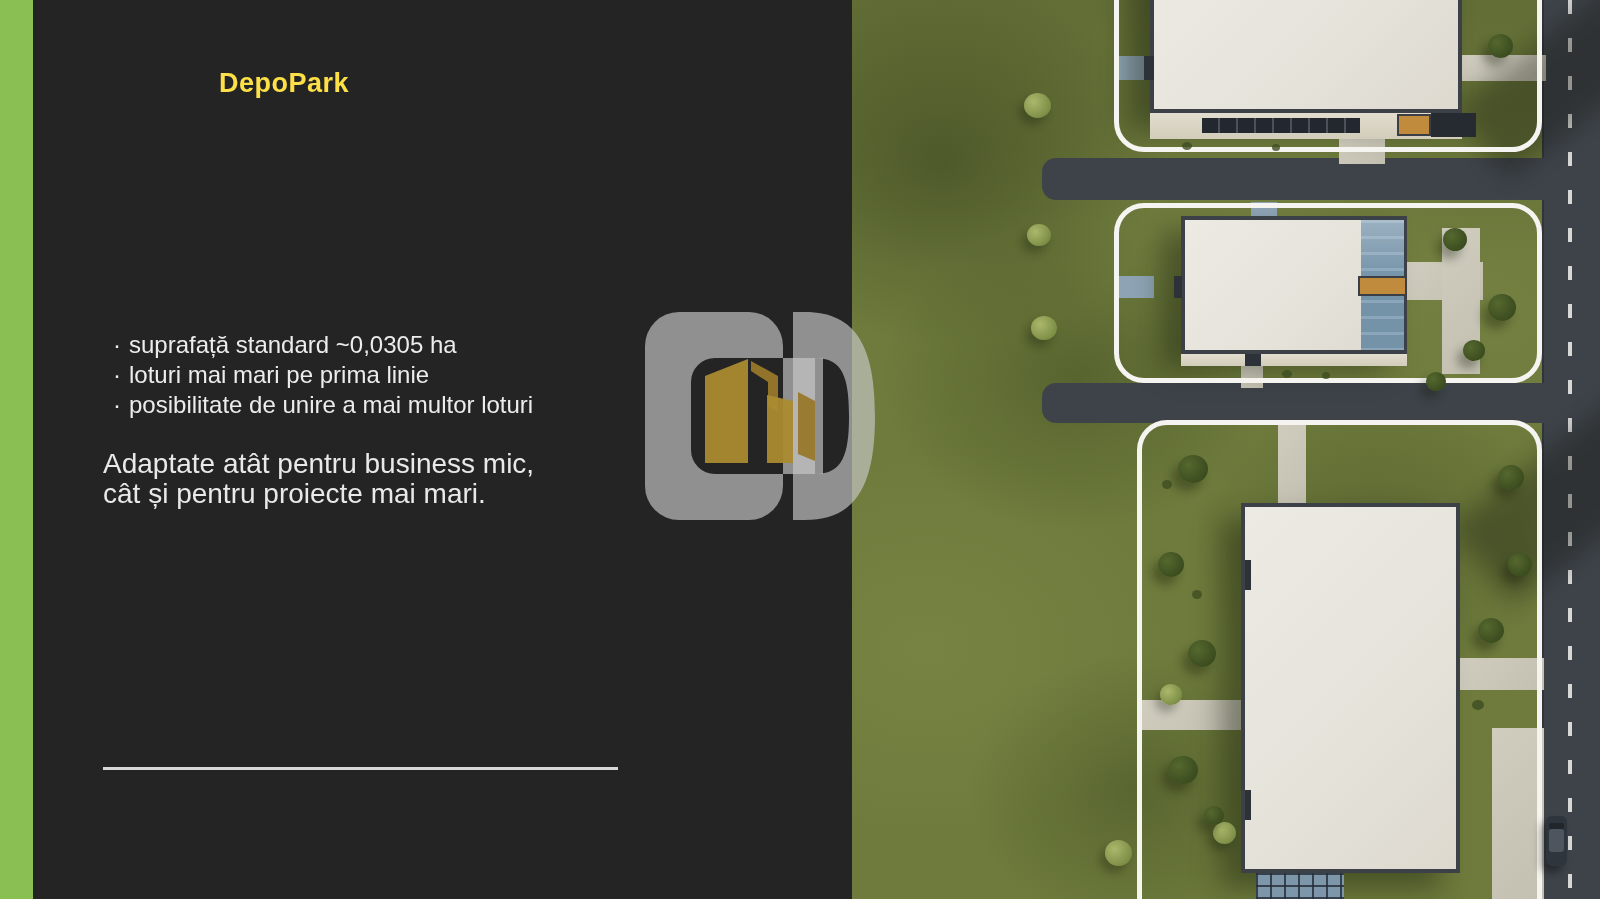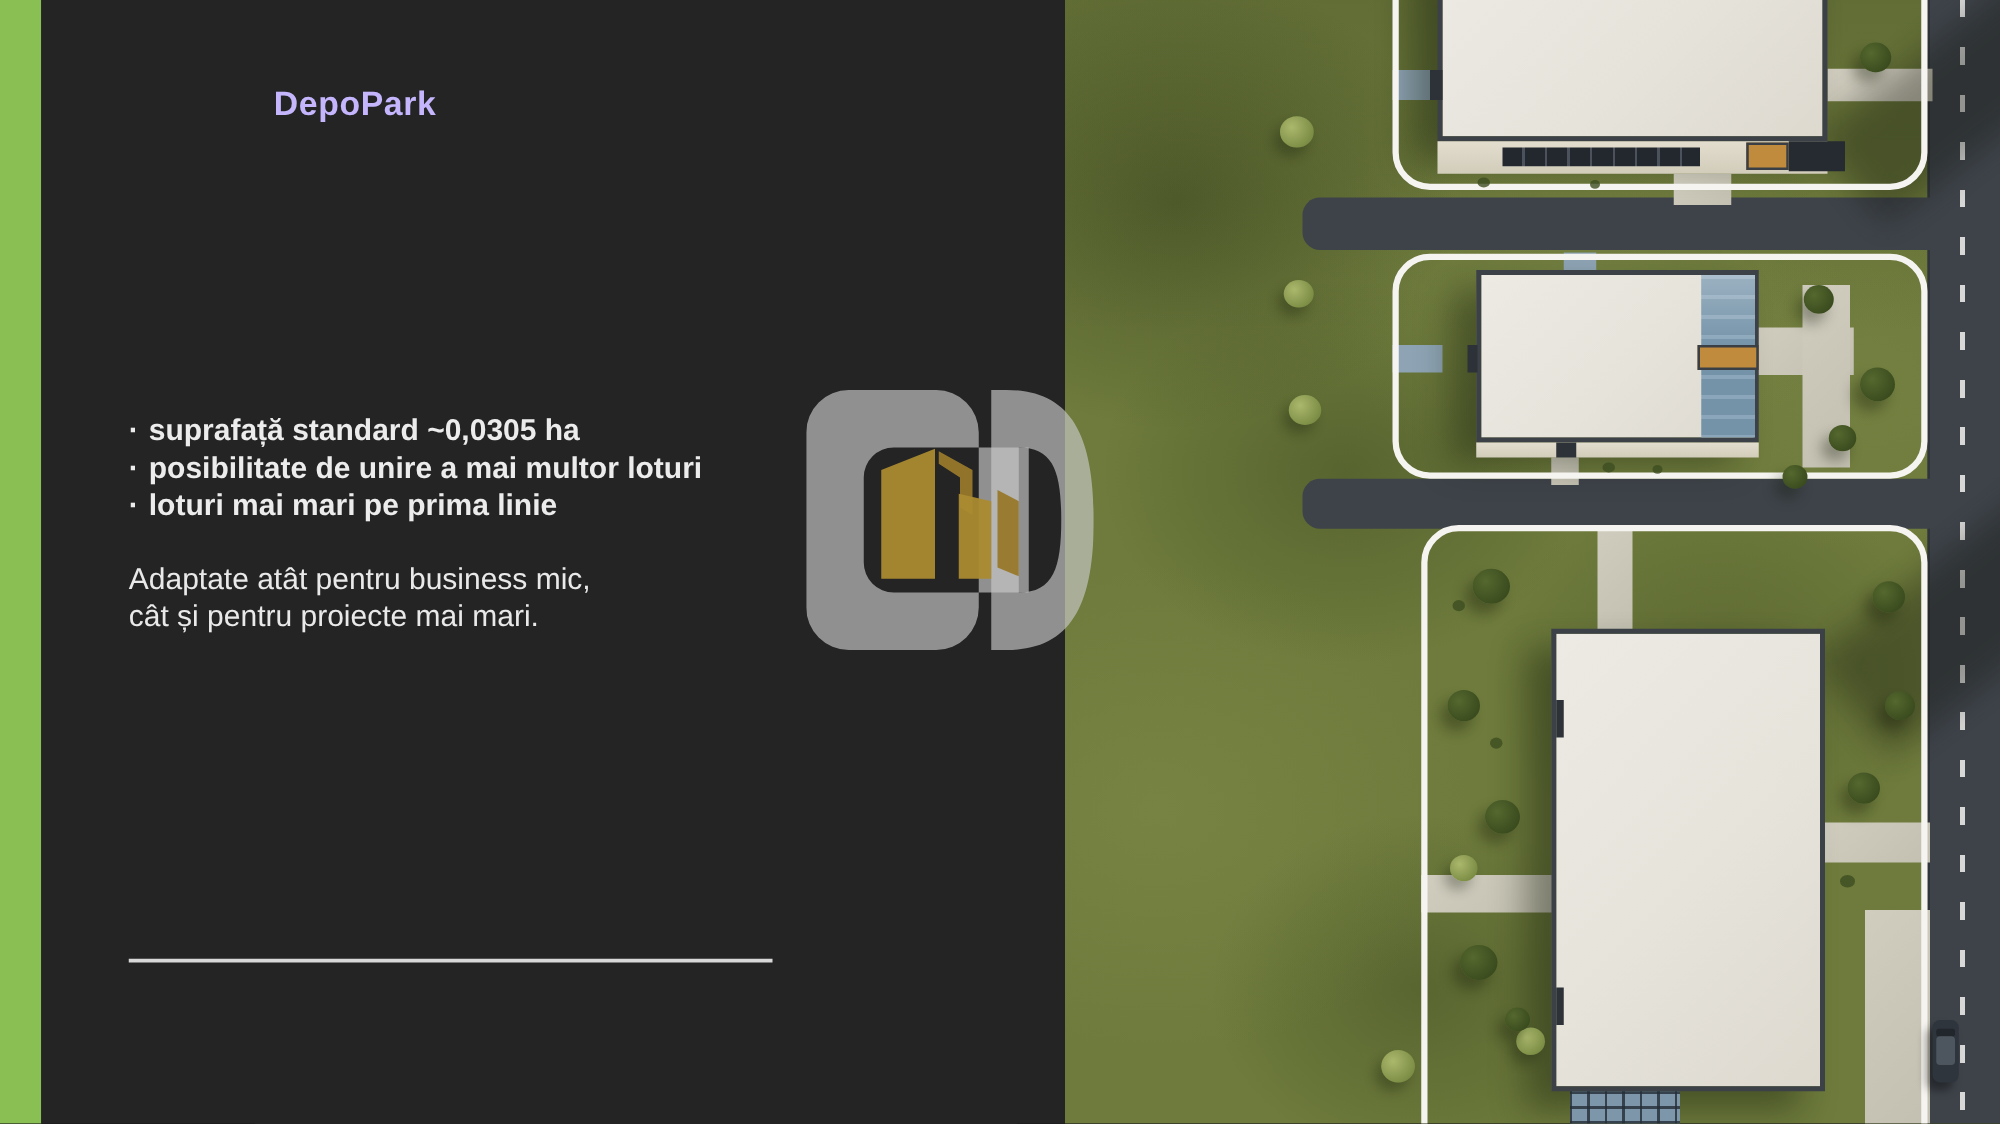--- a/index.html
+++ b/index.html
@@ -2,27 +2,27 @@
 <html><head>
 <meta charset="utf-8">
 <style>
   html,body{margin:0;padding:0;background:#111;}
   .page{position:relative;width:1600px;height:899px;overflow:hidden;
         font-family:"Liberation Sans", sans-serif;background:#242424;}
   
   .stripe{position:absolute;left:0;top:0;width:33px;height:899px;background:#8abf54;}
   .panel{position:absolute;left:33px;top:0;width:819px;height:899px;background:#242424;}
   .brand{position:absolute;left:186px;top:68px;font-size:27px;font-weight:bold;
-         color:#c4b5fd;letter-spacing:.5px;}
+         color:#fde047;letter-spacing:.5px;}
   .heading{position:absolute;left:70px;top:200px;margin:0;font-size:42px;line-height:49px;
            font-weight:bold;color:#7cc24e;white-space:pre-line;letter-spacing:.2px;}
-  .bullets{position:absolute;left:70px;top:330px;margin:0;padding:0;list-style:none;
-           font-size:24px;line-height:30px;color:#ececec;font-weight:700;}
+  .bullets{position:absolute;left:80px;top:330px;margin:0;padding:0;list-style:none;
+           font-size:24px;line-height:30px;color:#ececec;font-weight:400;}
   .bullets .dot{display:inline-block;width:16px;color:#ececec;}
-  .para{position:absolute;left:70px;top:449px;margin:0;font-size:24px;line-height:30px;
+  .para{position:absolute;left:70px;top:449px;margin:0;font-size:28px;line-height:30px;
         color:#e9e9e9;white-space:pre-line;}
   .divider{position:absolute;left:70px;top:767px;width:515px;height:3px;background:#d8d8d8;}
   
   .scene{position:absolute;left:852px;top:0;width:748px;height:899px;overflow:hidden;
          background-color:#6e7b3c;
          background-image:
            linear-gradient(180deg, rgba(20,26,10,.14), rgba(0,0,0,0) 30%),
            radial-gradient(320px 260px at 12% 18%, rgba(35,45,18,.38), rgba(0,0,0,0) 70%),
            radial-gradient(280px 220px at 30% 42%, rgba(40,52,20,.32), rgba(0,0,0,0) 70%),
            radial-gradient(360px 280px at 10% 72%, rgba(140,152,84,.28), rgba(0,0,0,0) 70%),
@@ -75,22 +75,22 @@
 <body>
 
 <div class="page">
 
   <div class="stripe"></div>
 
   <div class="panel">
     <div class="brand">DepoPark</div>
     <ul class="bullets">
       <li><span class="dot">·</span><span>suprafață standard ~0,0305 ha</span></li>
+      <li><span class="dot">·</span><span>loturi mai mari pe prima linie</span></li>
       <li><span class="dot">·</span><span>posibilitate de unire a mai multor loturi</span></li>
-      <li><span class="dot">·</span><span>loturi mai mari pe prima linie</span></li>
     </ul>
     <p class="para">Adaptate atât pentru business mic,
 cât și pentru proiecte mai mari.</p>
     <div class="divider"></div>
   </div>
 
   <div class="scene">
 
     <div class="road-v"></div>
     <div class="lane"></div>

